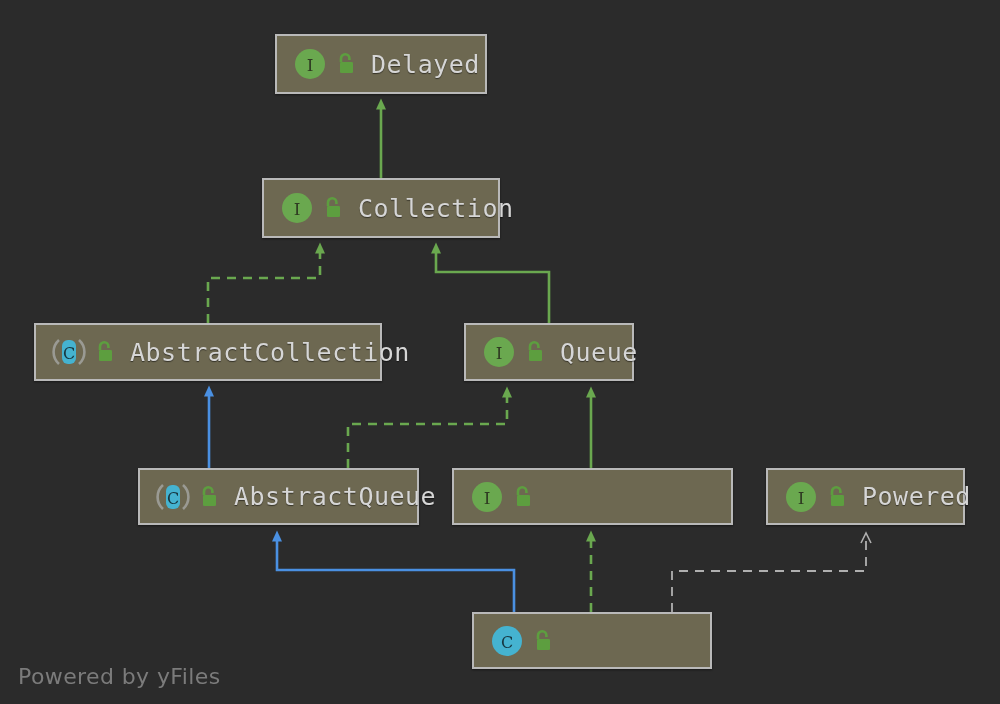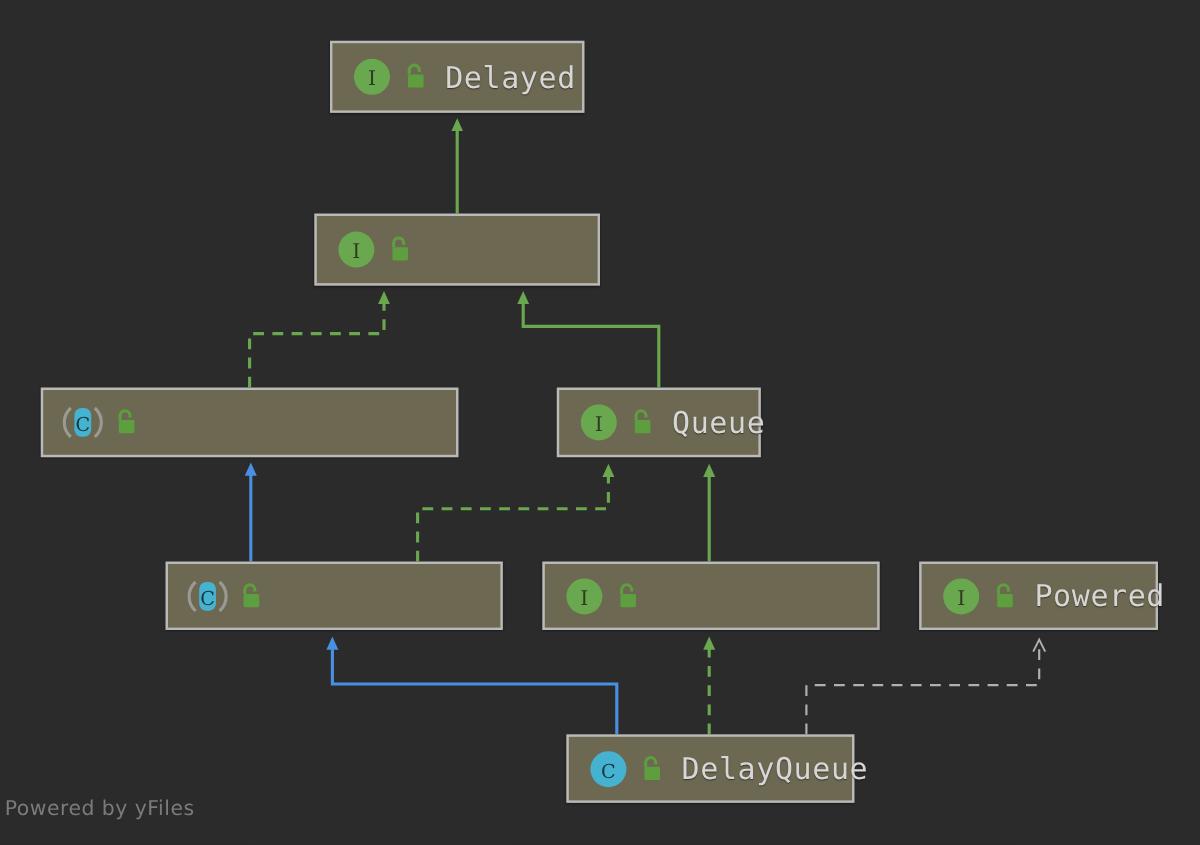--- a/index.html
+++ b/index.html
@@ -53,25 +53,25 @@
     flex: 0 0 auto;
   }
   .lock-icon {
     width: 22px;
     height: 24px;
     flex: 0 0 auto;
     margin-left: 8px;
   }
   .watermark {
     position: absolute;
-    left: 4px;
+    left: 18px;
     top: 664px;
     color: #7b7b7b;
     font-family: "DejaVu Sans", "Liberation Sans", sans-serif;
-    font-size: 17px;
+    font-size: 22px;
     letter-spacing: 0.4px;
   }
 </style>
 </head>
 <body>
 
 <div id="stage">
 
   <svg id="edge-layer" width="1000" height="704" viewBox="0 0 1000 704">
     <defs>
@@ -141,35 +141,37 @@
     <span class="icons">
       <svg class="type-icon" viewBox="0 0 34 34">
         <circle cx="17" cy="17" r="15" fill="#6aa84f"></circle>
         <text x="17" y="24" text-anchor="middle" font-family="DejaVu Serif, serif" font-size="17" fill="#2f3b22">I</text>
       </svg>
       <svg class="lock-icon" viewBox="0 0 22 24">
         <path d="M6,10 V6.5 A4.2,4.2 0 0 1 14.4,6.5 V8" fill="none" stroke="#5d9e3f" stroke-width="2.6"></path>
         <rect x="5" y="10" width="13" height="11" rx="1.2" fill="#5d9e3f"></rect>
       </svg>
     </span>
+    <span class="label">Collection</span>
   </div>
 
   <div class="node" style="left:34px; top:323px; width:348px; height:58px;">
     <span class="icons">
       <svg class="type-icon" viewBox="0 0 34 34">
         <path d="M7,5 A16,16 0 0 0 7,29" fill="none" stroke="#9a9a93" stroke-width="2.6"></path>
         <path d="M27,5 A16,16 0 0 1 27,29" fill="none" stroke="#9a9a93" stroke-width="2.6"></path>
         <rect x="10" y="5" width="14" height="24" rx="6" fill="#45b3d0"></rect>
         <text x="17" y="24" text-anchor="middle" font-family="DejaVu Serif, serif" font-size="16" fill="#173740">C</text>
       </svg>
       <svg class="lock-icon" viewBox="0 0 22 24">
         <path d="M6,10 V6.5 A4.2,4.2 0 0 1 14.4,6.5 V8" fill="none" stroke="#5d9e3f" stroke-width="2.6"></path>
         <rect x="5" y="10" width="13" height="11" rx="1.2" fill="#5d9e3f"></rect>
       </svg>
     </span>
+    <span class="label">AbstractCollection</span>
   </div>
 
   <div class="node" style="left:464px; top:323px; width:170px; height:58px;">
     <span class="icons">
       <svg class="type-icon" viewBox="0 0 34 34">
         <circle cx="17" cy="17" r="15" fill="#6aa84f"></circle>
         <text x="17" y="24" text-anchor="middle" font-family="DejaVu Serif, serif" font-size="17" fill="#2f3b22">I</text>
       </svg>
       <svg class="lock-icon" viewBox="0 0 22 24">
         <path d="M6,10 V6.5 A4.2,4.2 0 0 1 14.4,6.5 V8" fill="none" stroke="#5d9e3f" stroke-width="2.6"></path>
@@ -185,20 +187,21 @@
         <path d="M7,5 A16,16 0 0 0 7,29" fill="none" stroke="#9a9a93" stroke-width="2.6"></path>
         <path d="M27,5 A16,16 0 0 1 27,29" fill="none" stroke="#9a9a93" stroke-width="2.6"></path>
         <rect x="10" y="5" width="14" height="24" rx="6" fill="#45b3d0"></rect>
         <text x="17" y="24" text-anchor="middle" font-family="DejaVu Serif, serif" font-size="16" fill="#173740">C</text>
       </svg>
       <svg class="lock-icon" viewBox="0 0 22 24">
         <path d="M6,10 V6.5 A4.2,4.2 0 0 1 14.4,6.5 V8" fill="none" stroke="#5d9e3f" stroke-width="2.6"></path>
         <rect x="5" y="10" width="13" height="11" rx="1.2" fill="#5d9e3f"></rect>
       </svg>
     </span>
+    <span class="label">AbstractQueue</span>
   </div>
 
   <div class="node" style="left:452px; top:468px; width:281px; height:57px;">
     <span class="icons">
       <svg class="type-icon" viewBox="0 0 34 34">
         <circle cx="17" cy="17" r="15" fill="#6aa84f"></circle>
         <text x="17" y="24" text-anchor="middle" font-family="DejaVu Serif, serif" font-size="17" fill="#2f3b22">I</text>
       </svg>
       <svg class="lock-icon" viewBox="0 0 22 24">
         <path d="M6,10 V6.5 A4.2,4.2 0 0 1 14.4,6.5 V8" fill="none" stroke="#5d9e3f" stroke-width="2.6"></path>
@@ -225,18 +228,17 @@
     <span class="icons">
       <svg class="type-icon" viewBox="0 0 34 34">
         <circle cx="17" cy="17" r="15" fill="#45b3d0"></circle>
         <text x="17" y="24" text-anchor="middle" font-family="DejaVu Serif, serif" font-size="16" fill="#173740">C</text>
       </svg>
       <svg class="lock-icon" viewBox="0 0 22 24">
         <path d="M6,10 V6.5 A4.2,4.2 0 0 1 14.4,6.5 V8" fill="none" stroke="#5d9e3f" stroke-width="2.6"></path>
         <rect x="5" y="10" width="13" height="11" rx="1.2" fill="#5d9e3f"></rect>
       </svg>
     </span>
-    <span class="label">DelayQueue</span>
   </div>
 
   <div class="watermark">Powered by yFiles</div>
 
 </div>
 
 </body></html>

